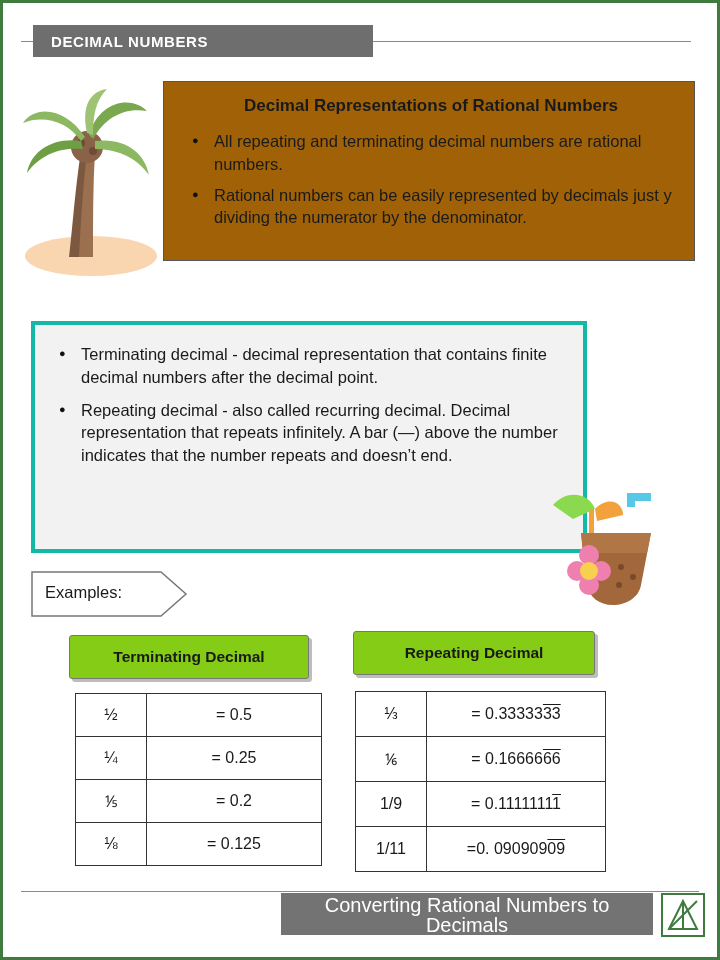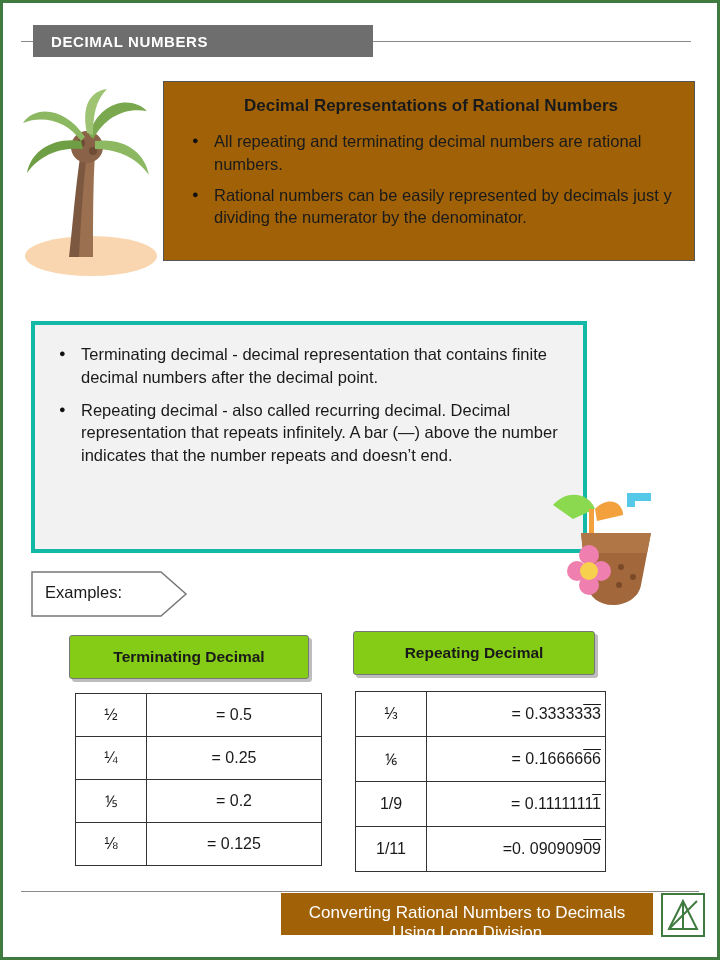--- a/index.html
+++ b/index.html
@@ -175,44 +175,44 @@
     height: 42px;
     padding: 0 4px;
   }
   #table-terminating { left: 72px; top: 690px; width: 228px; }
   #table-terminating td.col-f { width: 62px; }
   #table-terminating td.col-v { width: 166px; }
 
   #table-repeating { left: 352px; top: 688px; width: 232px; }
   #table-repeating td.col-f { width: 62px; text-align: center; }
   #table-repeating td.col-v { width: 170px; }
-  #table-repeating td { height: 44px; text-align: right; }
+  #table-repeating td { height: 44px; }
   .ovl { text-decoration: overline; }
 
   
   .footer-line {
     position: absolute;
     left: 18px;
     right: 18px;
     top: 888px;
     height: 1px;
     background: #8a8a8a;
   }
   .footer-title {
     position: absolute;
     left: 278px;
     top: 890px;
     width: 372px;
     height: 42px;
-    background: #a16207;
+    background: #737373;
     color: #ffffff;
-    font-size: 17px;
+    font-size: 20px;
     text-align: center;
     line-height: 20px;
-    padding-top: 10px;
+    padding-top: 2px;
     box-sizing: border-box;
   }
   .logo {
     position: absolute;
     left: 658px;
     top: 890px;
     width: 44px;
     height: 44px;
     border: 2px solid #3f7a3f;
     box-sizing: border-box;

